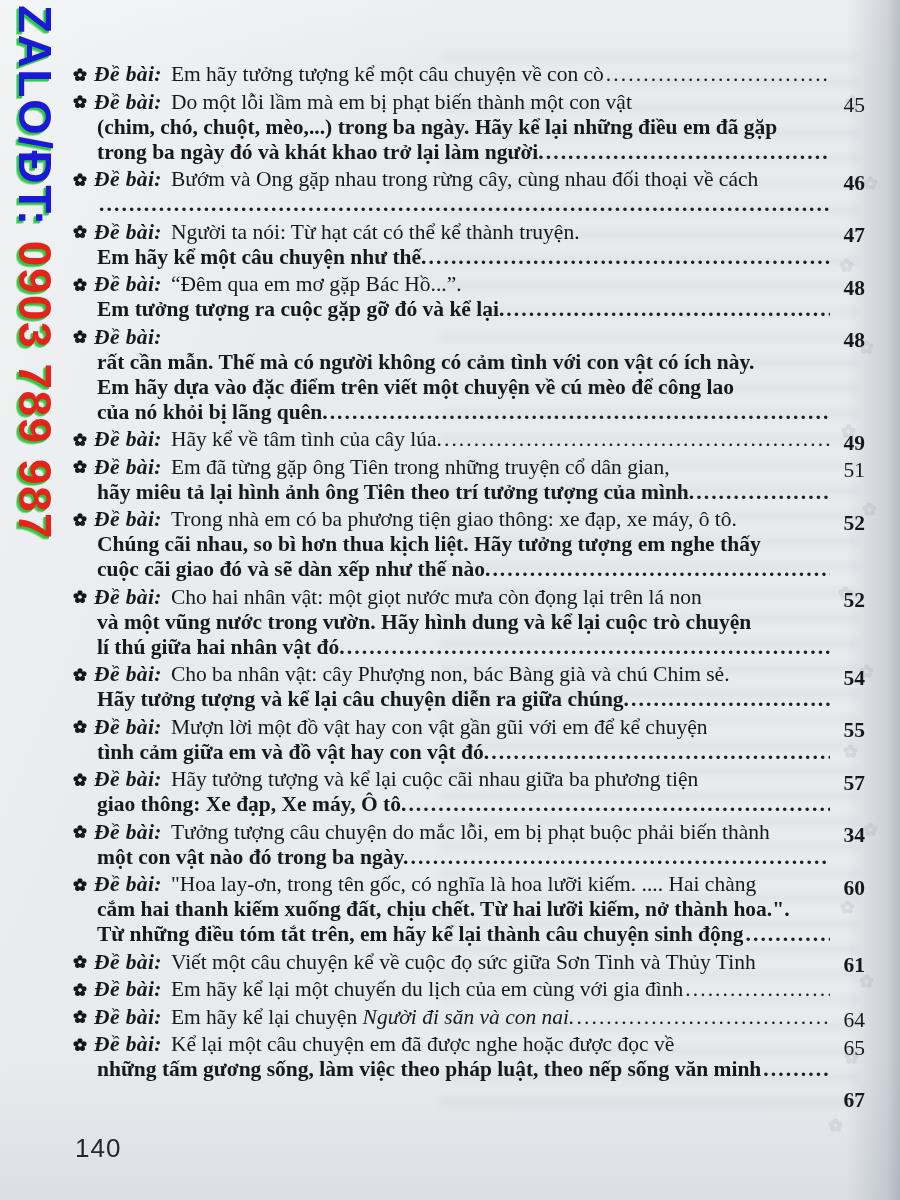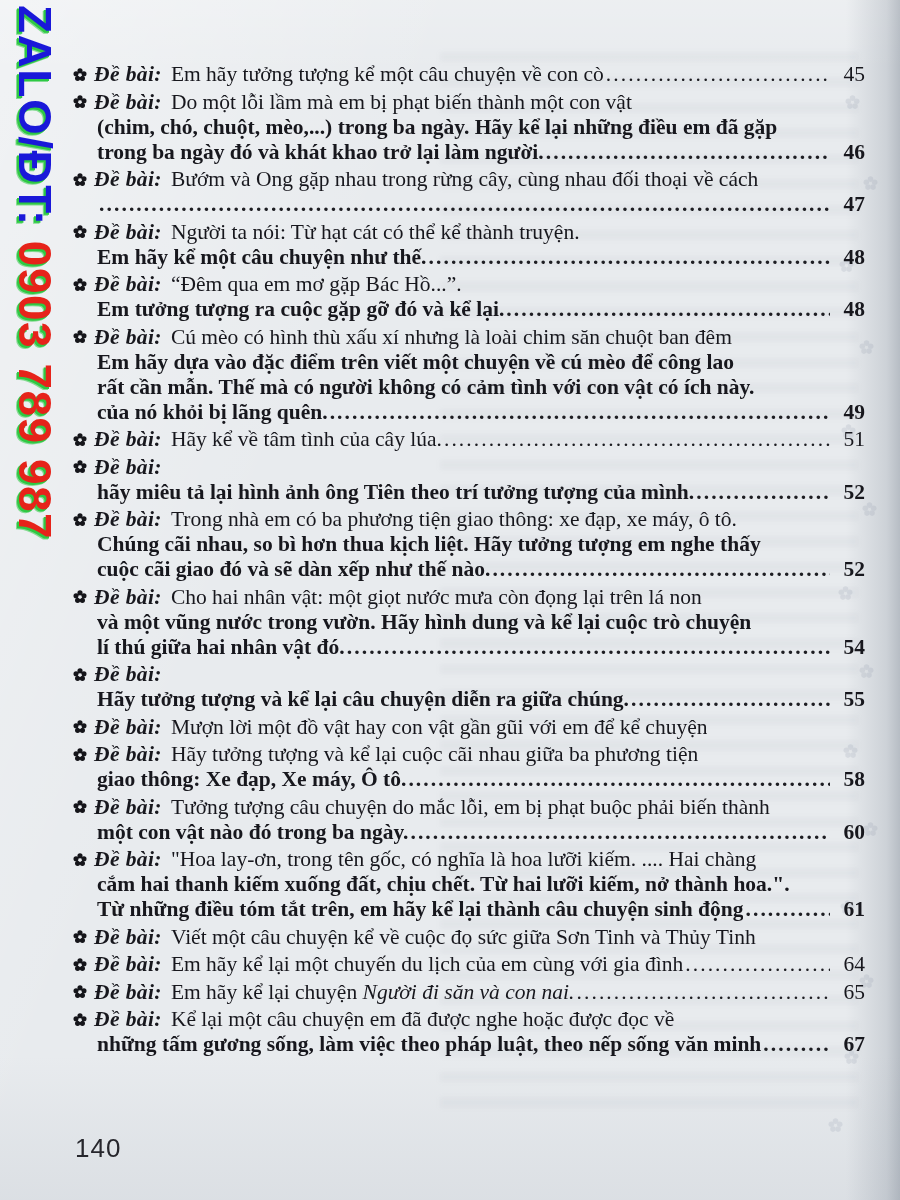--- a/index.html
+++ b/index.html
@@ -43,21 +43,21 @@
   .bullet { align-self:center; display:inline-flex; margin-right:7px; flex:0 0 auto; }
   .bullet svg { width:14px; height:14px; }
   .label { font-weight:bold; font-style:italic; margin-right:9px; letter-spacing:.4px; flex:0 0 auto; }
   .txt { flex:0 1 auto; overflow:hidden; }
   .txt em { font-style:italic; }
   .dots { flex:1 1 0; overflow:hidden; margin:0 3px 0 2px; color:#1d1d22; }
   .dots::after {
     content:"...................................................................................................................................................................";
     letter-spacing:2.1px;
   }
-  .pgnum { flex:0 0 auto; min-width:32px; text-align:right; }
+  .pgnum { flex:0 0 auto; min-width:32px; text-align:right;margin-top:31px; }
 
   .footer-page {
     position:absolute; left:75px; top:1133px;
     font-family:"Liberation Sans", sans-serif;
     font-size:26px; color:#26262c; letter-spacing:1px;text-align:right;
   }
 </style>
 </head>
 <body>
 
@@ -318,29 +318,28 @@
                 <circle cx="10" cy="4.2" r="3.7"></circle>
                 <circle cx="15.6" cy="8.2" r="3.7"></circle>
                 <circle cx="13.4" cy="14.8" r="3.7"></circle>
                 <circle cx="6.6" cy="14.8" r="3.7"></circle>
                 <circle cx="4.4" cy="8.2" r="3.7"></circle>
               </g>
               <circle cx="10" cy="10" r="2.3" fill="#e8ebee"></circle>
             </svg>
           </span>
           <span class="label">Đề bài:</span>
-          <span class="txt">Cú mèo có hình thù xấu xí nhưng là loài chim săn chuột ban đêm</span>
+        </div>
+        <div class="toc-line cont">
+          <span class="txt">rất cần mẫn. Thế mà có người không có cảm tình với con vật có ích này.</span>
         </div>
         <div class="toc-line cont">
           <span class="txt">Em hãy dựa vào đặc điểm trên viết một chuyện về cú mèo để công lao</span>
         </div>
         <div class="toc-line cont">
-          <span class="txt">rất cần mẫn. Thế mà có người không có cảm tình với con vật có ích này.</span>
-        </div>
-        <div class="toc-line cont">
           <span class="txt">của nó khỏi bị lãng quên.</span>
           <span class="dots"></span>
           <span class="pgnum">49</span>
         </div>
       </div>
       <div class="toc-entry">
         <div class="toc-line">
           <span class="bullet">
             <svg viewBox="0 0 20 20">
               <g fill="#15151a">
@@ -367,20 +366,21 @@
                 <circle cx="10" cy="4.2" r="3.7"></circle>
                 <circle cx="15.6" cy="8.2" r="3.7"></circle>
                 <circle cx="13.4" cy="14.8" r="3.7"></circle>
                 <circle cx="6.6" cy="14.8" r="3.7"></circle>
                 <circle cx="4.4" cy="8.2" r="3.7"></circle>
               </g>
               <circle cx="10" cy="10" r="2.3" fill="#e8ebee"></circle>
             </svg>
           </span>
           <span class="label">Đề bài:</span>
+          <span class="txt">Em đã từng gặp ông Tiên trong những truyện cổ dân gian,</span>
         </div>
         <div class="toc-line cont">
           <span class="txt">hãy miêu tả lại hình ảnh ông Tiên theo trí tưởng tượng của mình. </span>
           <span class="dots"></span>
           <span class="pgnum">52</span>
         </div>
       </div>
       <div class="toc-entry">
         <div class="toc-line">
           <span class="bullet">
@@ -441,20 +441,21 @@
                 <circle cx="10" cy="4.2" r="3.7"></circle>
                 <circle cx="15.6" cy="8.2" r="3.7"></circle>
                 <circle cx="13.4" cy="14.8" r="3.7"></circle>
                 <circle cx="6.6" cy="14.8" r="3.7"></circle>
                 <circle cx="4.4" cy="8.2" r="3.7"></circle>
               </g>
               <circle cx="10" cy="10" r="2.3" fill="#e8ebee"></circle>
             </svg>
           </span>
           <span class="label">Đề bài:</span>
+          <span class="txt">Cho ba nhân vật: cây Phượng non, bác Bàng già và chú Chim sẻ.</span>
         </div>
         <div class="toc-line cont">
           <span class="txt">Hãy tưởng tượng và kể lại câu chuyện diễn ra giữa chúng. </span>
           <span class="dots"></span>
           <span class="pgnum">55</span>
         </div>
       </div>
       <div class="toc-entry">
         <div class="toc-line">
           <span class="bullet">
@@ -465,20 +466,25 @@
                 <circle cx="13.4" cy="14.8" r="3.7"></circle>
                 <circle cx="6.6" cy="14.8" r="3.7"></circle>
                 <circle cx="4.4" cy="8.2" r="3.7"></circle>
               </g>
               <circle cx="10" cy="10" r="2.3" fill="#e8ebee"></circle>
             </svg>
           </span>
           <span class="label">Đề bài:</span>
           <span class="txt">Mượn lời một đồ vật hay con vật gần gũi với em để kể chuyện</span>
         </div>
+        <div class="toc-line cont">
+          <span class="txt">tình cảm giữa em và đồ vật hay con vật đó. </span>
+          <span class="dots"></span>
+          <span class="pgnum">57</span>
+        </div>
       </div>
       <div class="toc-entry">
         <div class="toc-line">
           <span class="bullet">
             <svg viewBox="0 0 20 20">
               <g fill="#15151a">
                 <circle cx="10" cy="4.2" r="3.7"></circle>
                 <circle cx="15.6" cy="8.2" r="3.7"></circle>
                 <circle cx="13.4" cy="14.8" r="3.7"></circle>
                 <circle cx="6.6" cy="14.8" r="3.7"></circle>
@@ -486,21 +492,21 @@
               </g>
               <circle cx="10" cy="10" r="2.3" fill="#e8ebee"></circle>
             </svg>
           </span>
           <span class="label">Đề bài:</span>
           <span class="txt">Hãy tưởng tượng và kể lại cuộc cãi nhau giữa ba phương tiện</span>
         </div>
         <div class="toc-line cont">
           <span class="txt">giao thông: Xe đạp, Xe máy, Ô tô. </span>
           <span class="dots"></span>
-          <span class="pgnum">58</span>
+          <span class="pgnum">34</span>
         </div>
       </div>
       <div class="toc-entry">
         <div class="toc-line">
           <span class="bullet">
             <svg viewBox="0 0 20 20">
               <g fill="#15151a">
                 <circle cx="10" cy="4.2" r="3.7"></circle>
                 <circle cx="15.6" cy="8.2" r="3.7"></circle>
                 <circle cx="13.4" cy="14.8" r="3.7"></circle>

